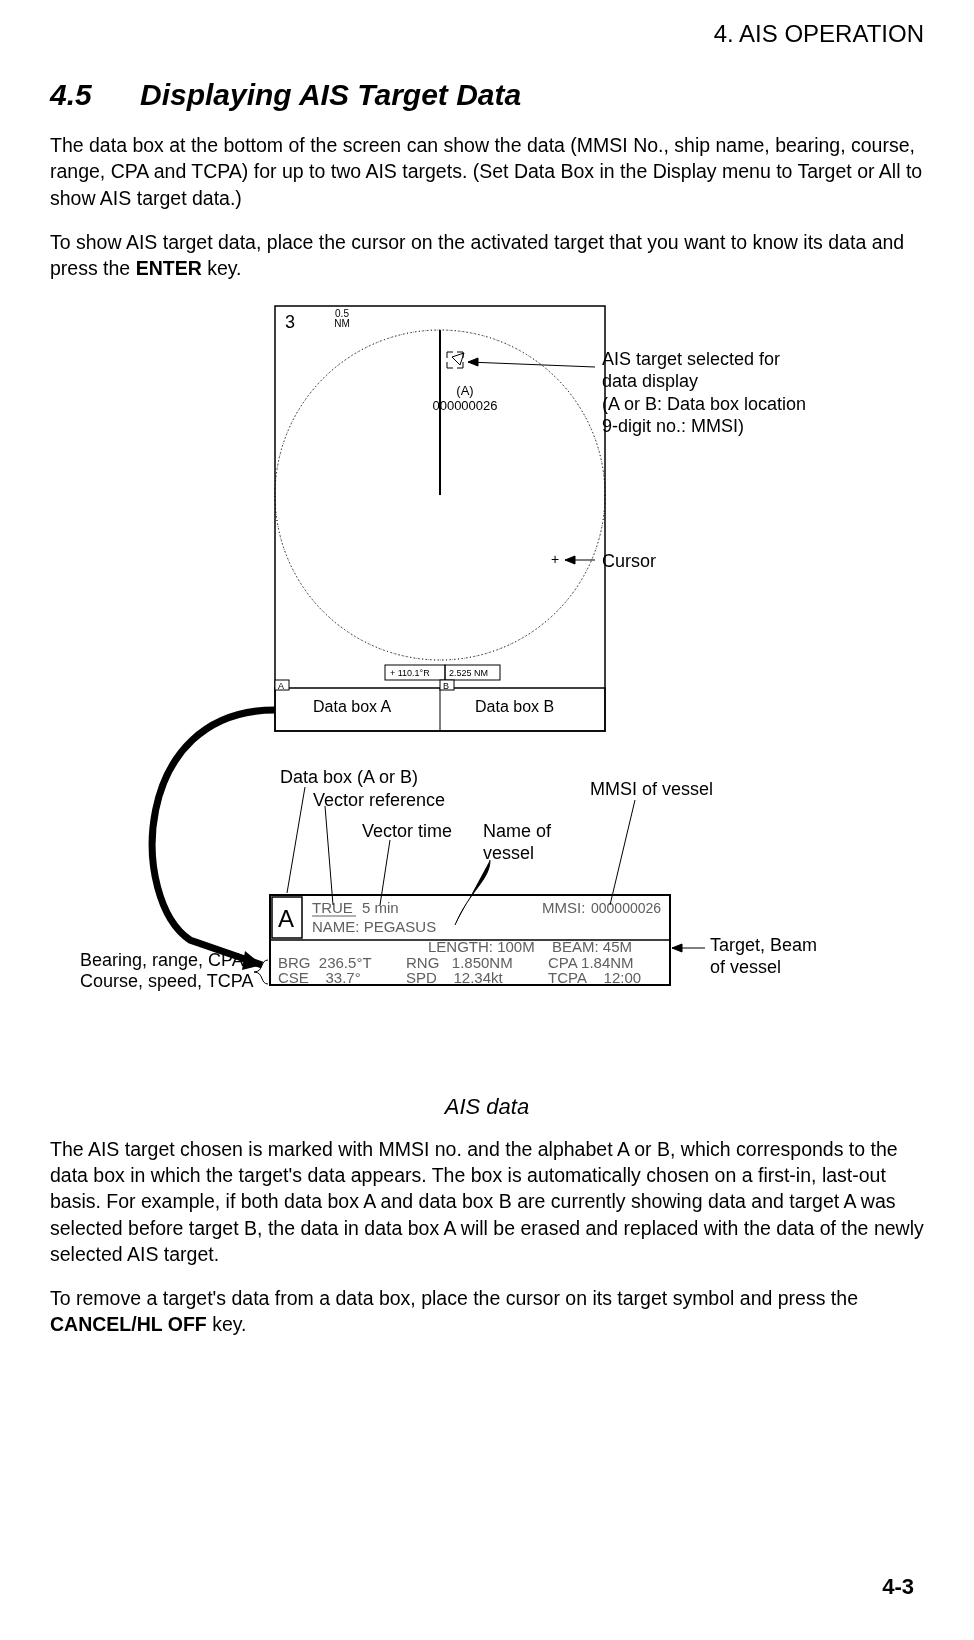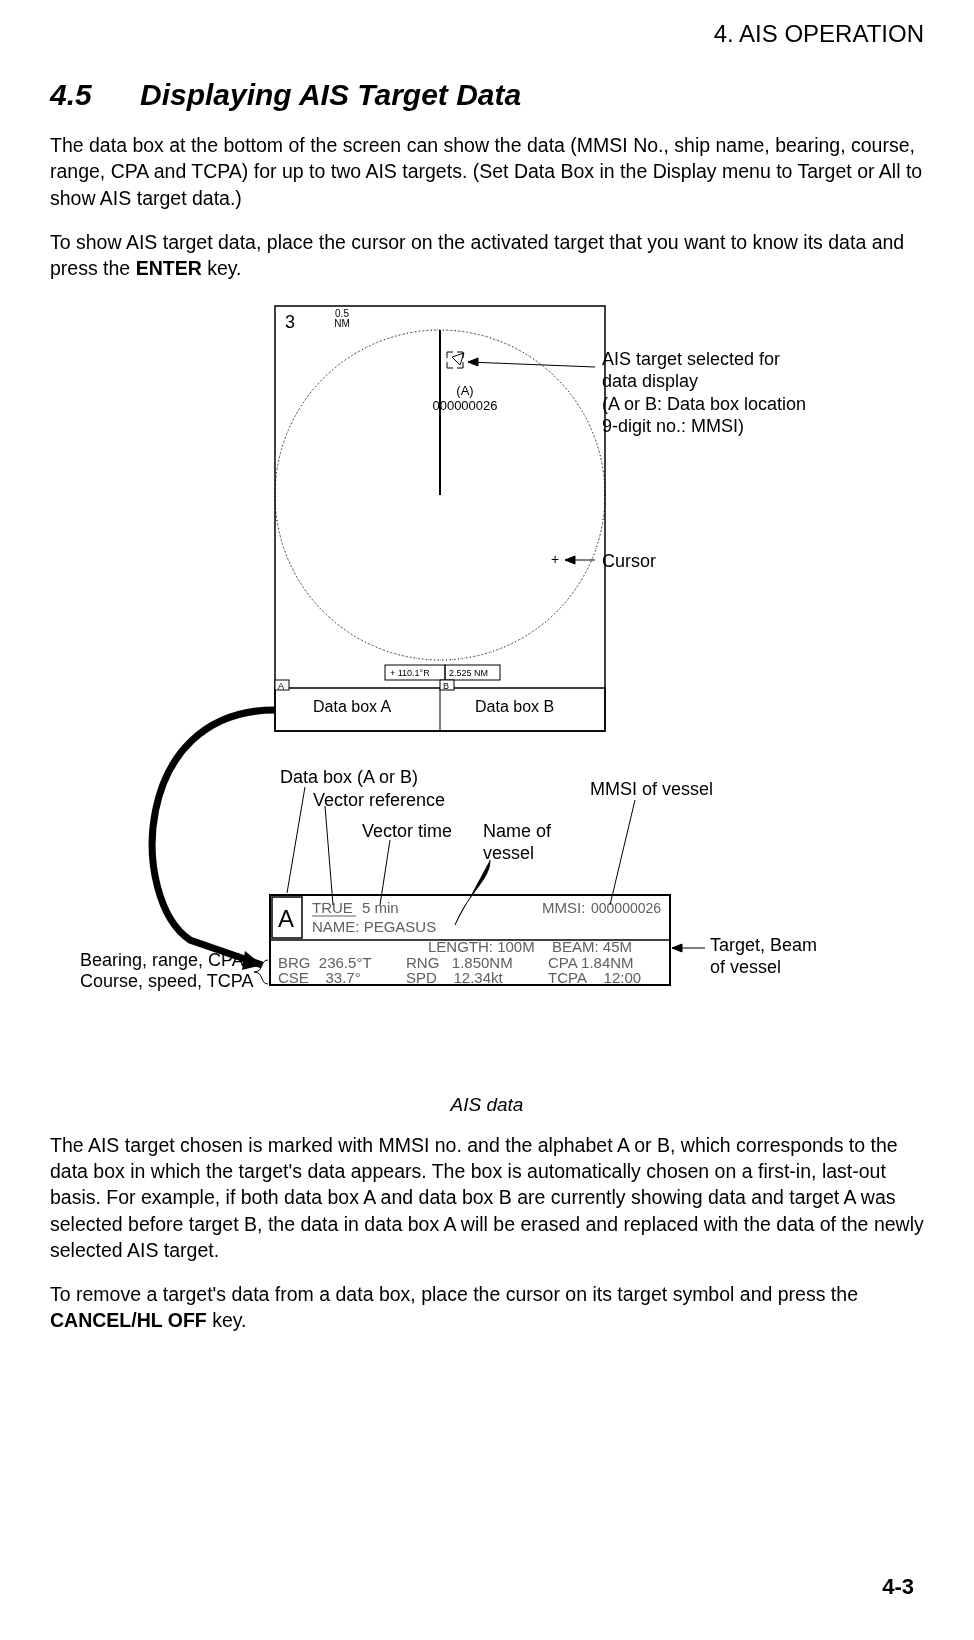--- a/index.html
+++ b/index.html
@@ -35,21 +35,21 @@
   }
   .figure-wrap {
     position: relative;
     width: 874px;
     height: 780px;
     margin-bottom: 14px;
   }
   .fig-caption {
     text-align: center;
     font-style: italic;
-    font-size: 19px;
+    font-size: 22px;
     margin-bottom: 16px;
   }
   .bold { font-weight: bold; text-align: center; }
   .annot {
     position: absolute;
     font-size: 18px;
     line-height: 1.25;
   }
   .page-num {
     position: absolute;

